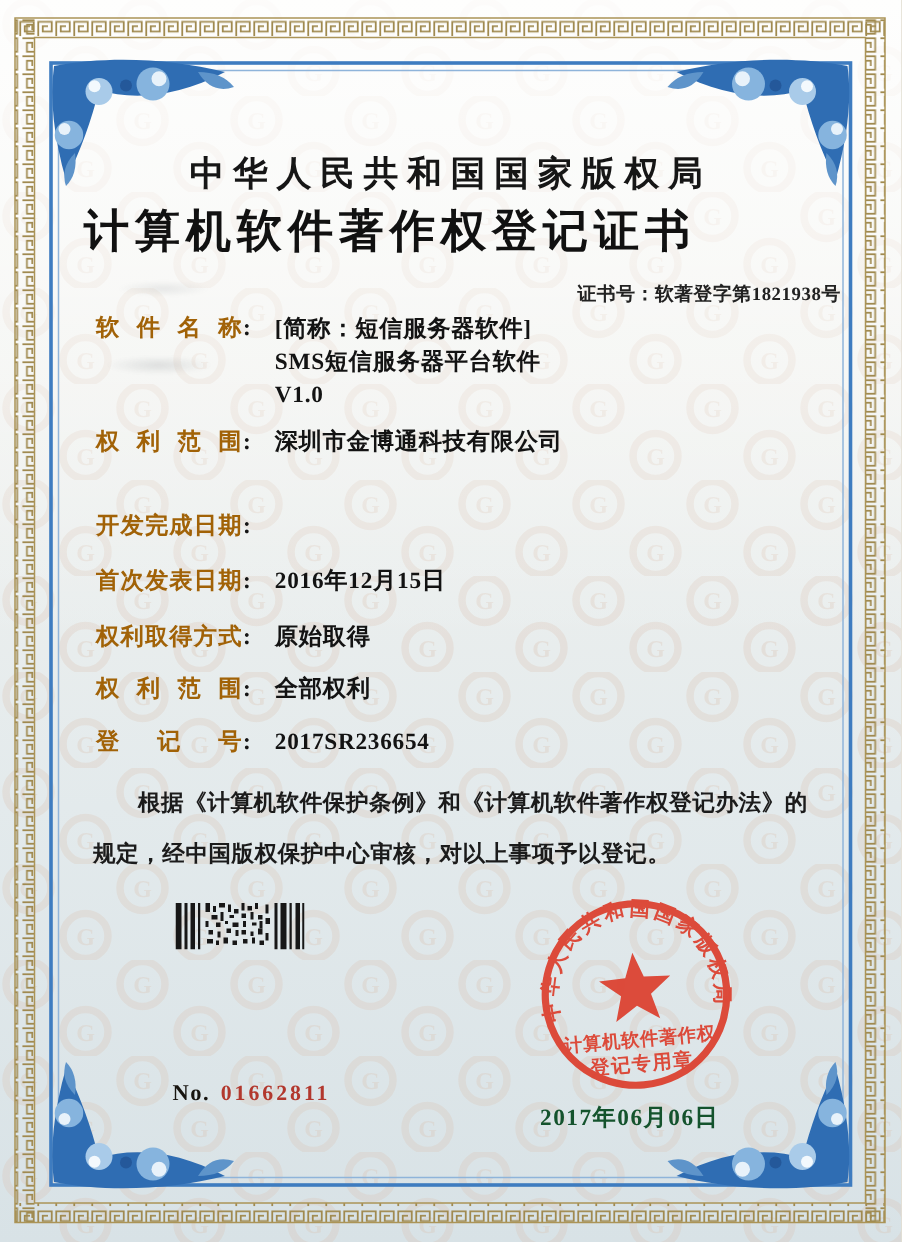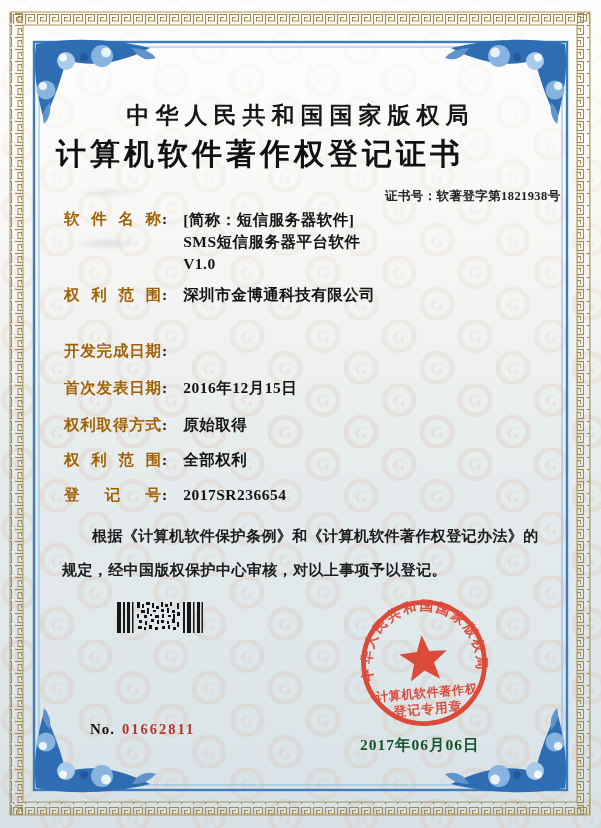--- a/index.html
+++ b/index.html
@@ -18,21 +18,21 @@
   .row{left:64px;display:flex;align-items:flex-start;}
   .flabel{display:inline-block;width:97px;font-size:15.5px;font-weight:700;color:#a16207;
       text-align:justify;text-align-last:justify;line-height:20px;}
   .colon{font-size:15.5px;font-weight:700;color:#151515;margin:0 16px 0 1px;line-height:20px;}
   .fvalue{font-size:15.5px;font-weight:700;color:#131313;letter-spacing:.5px;line-height:20px;}
   .fvalue div{line-height:22px;}
   .statement{top:519px;left:62px;width:492px;font-size:15px;font-weight:600;color:#1b1b1b;
       letter-spacing:.4px;}
   .statement .l1{text-indent:2em;line-height:34px;}
   .statement .l2{line-height:34px;}
-  .serial{top:721px;left:90px;font-size:15px;}
+  .serial{top:721px;left:115px;font-size:15px;}
   .serial .pfx{font-weight:700;color:#17140f;letter-spacing:1px;}
   .serial .num{font-weight:700;color:#b2382e;letter-spacing:2px;margin-left:7px;font-size:14.5px;}
   .issue-date{top:735px;left:360px;font-size:15.5px;font-weight:700;color:#14532d;letter-spacing:1px;}
   .smudge{background:radial-gradient(ellipse at center,rgba(120,125,130,.28),rgba(120,125,130,0) 70%);
       filter:blur(1px);}
 </style>
 </head>
 <body>
 
 <div class="page">

